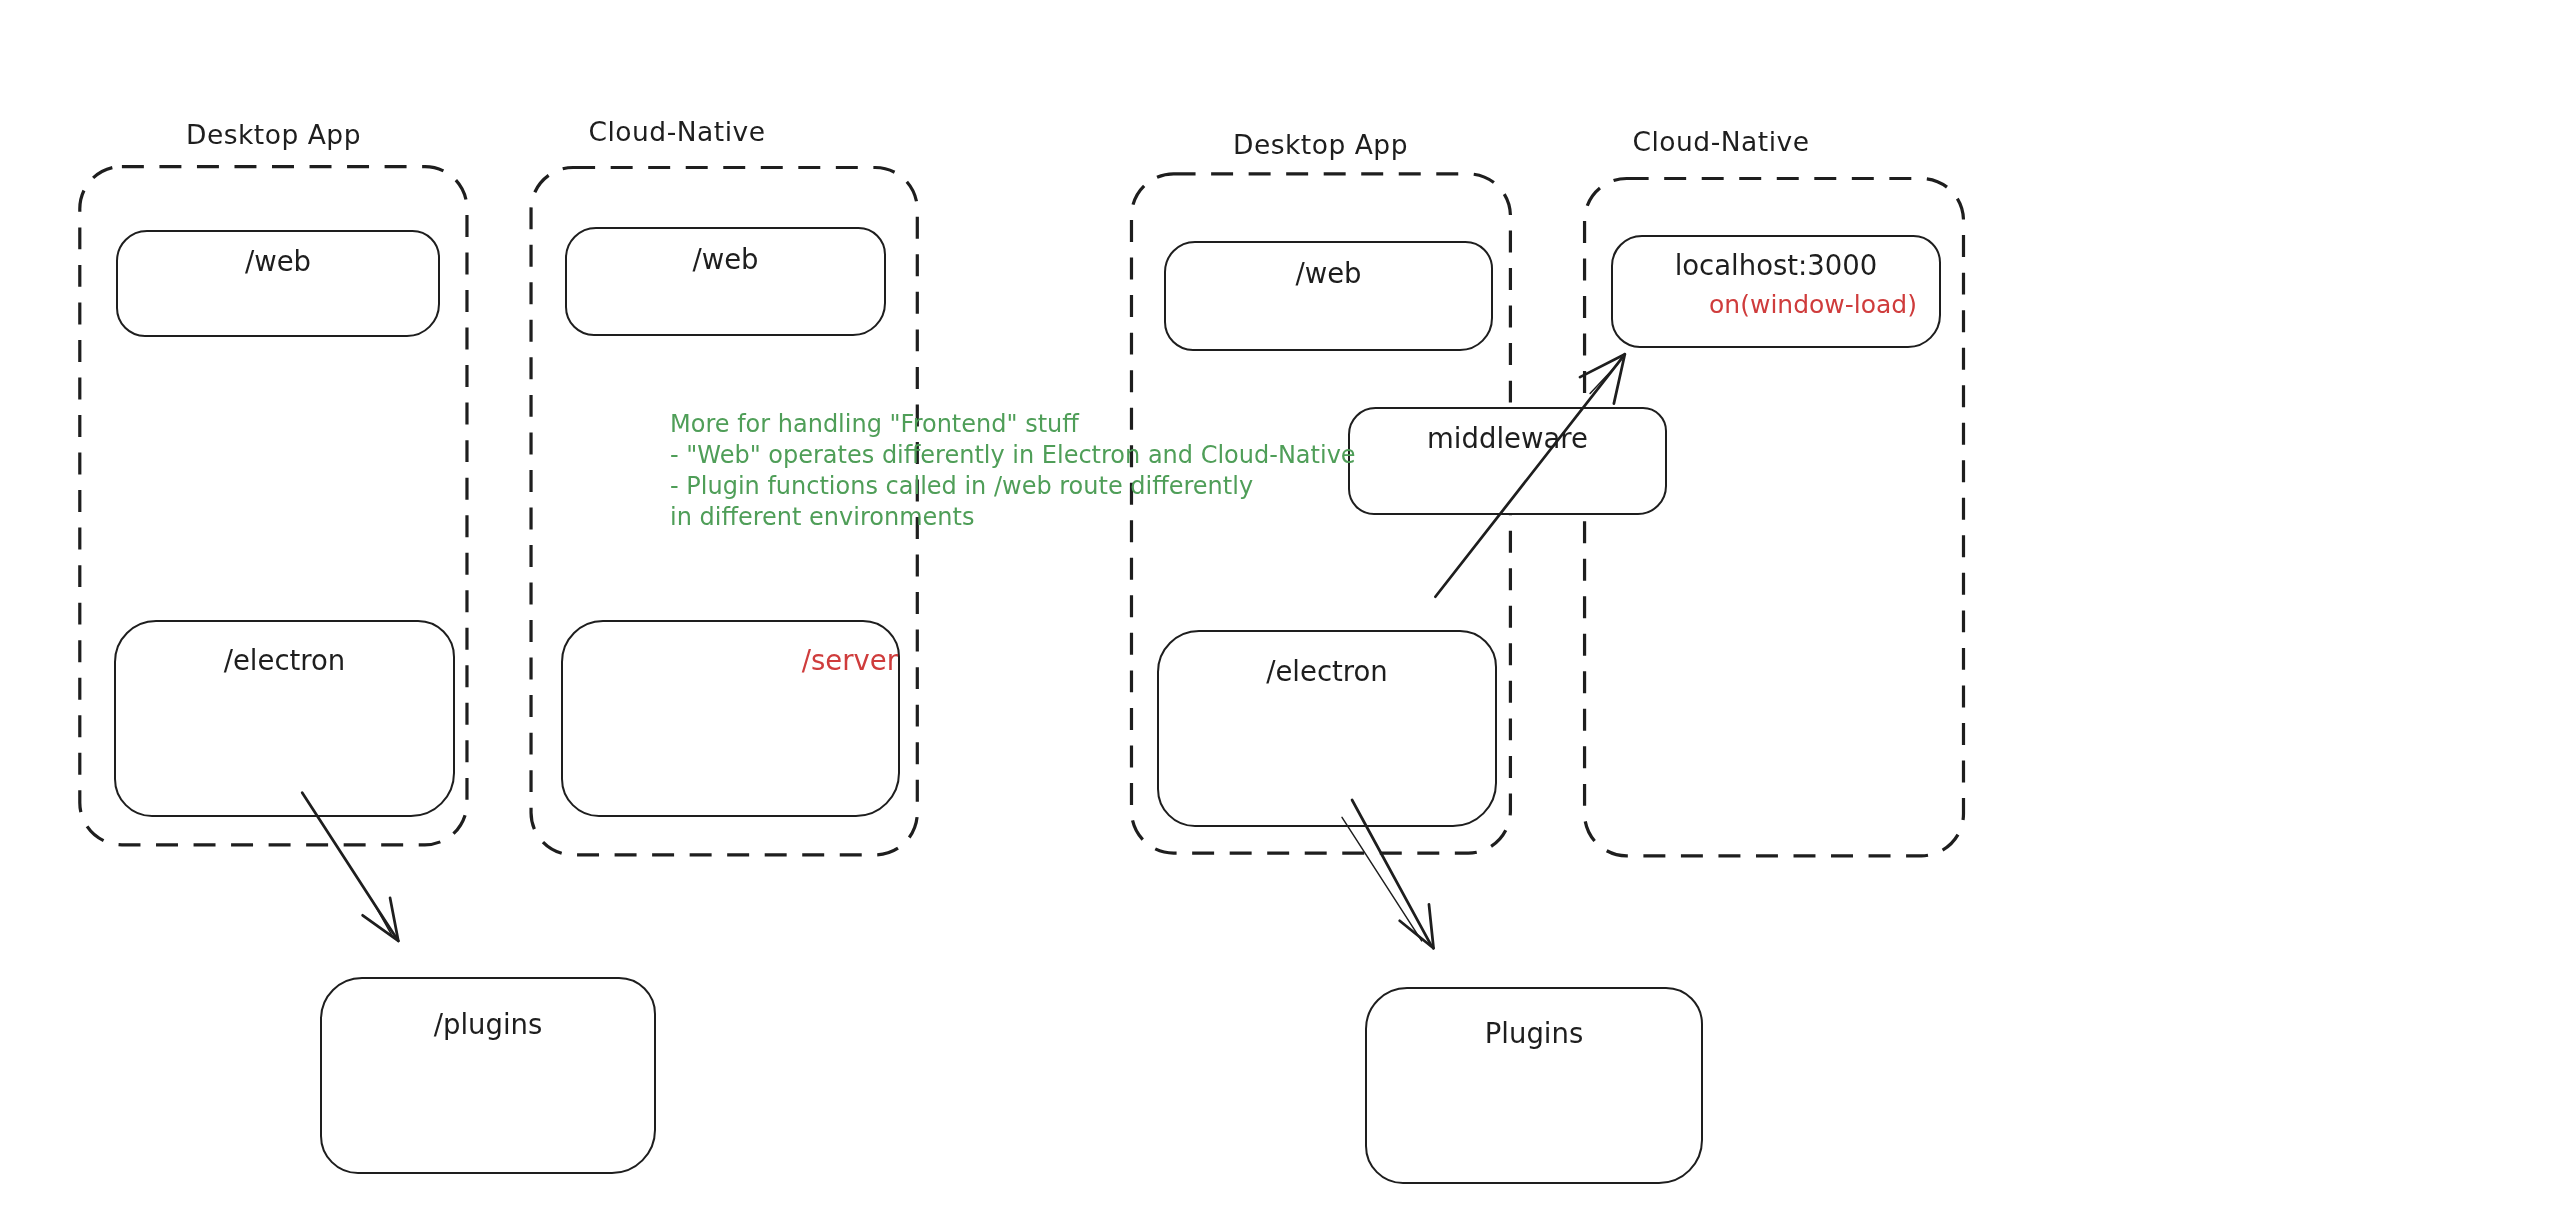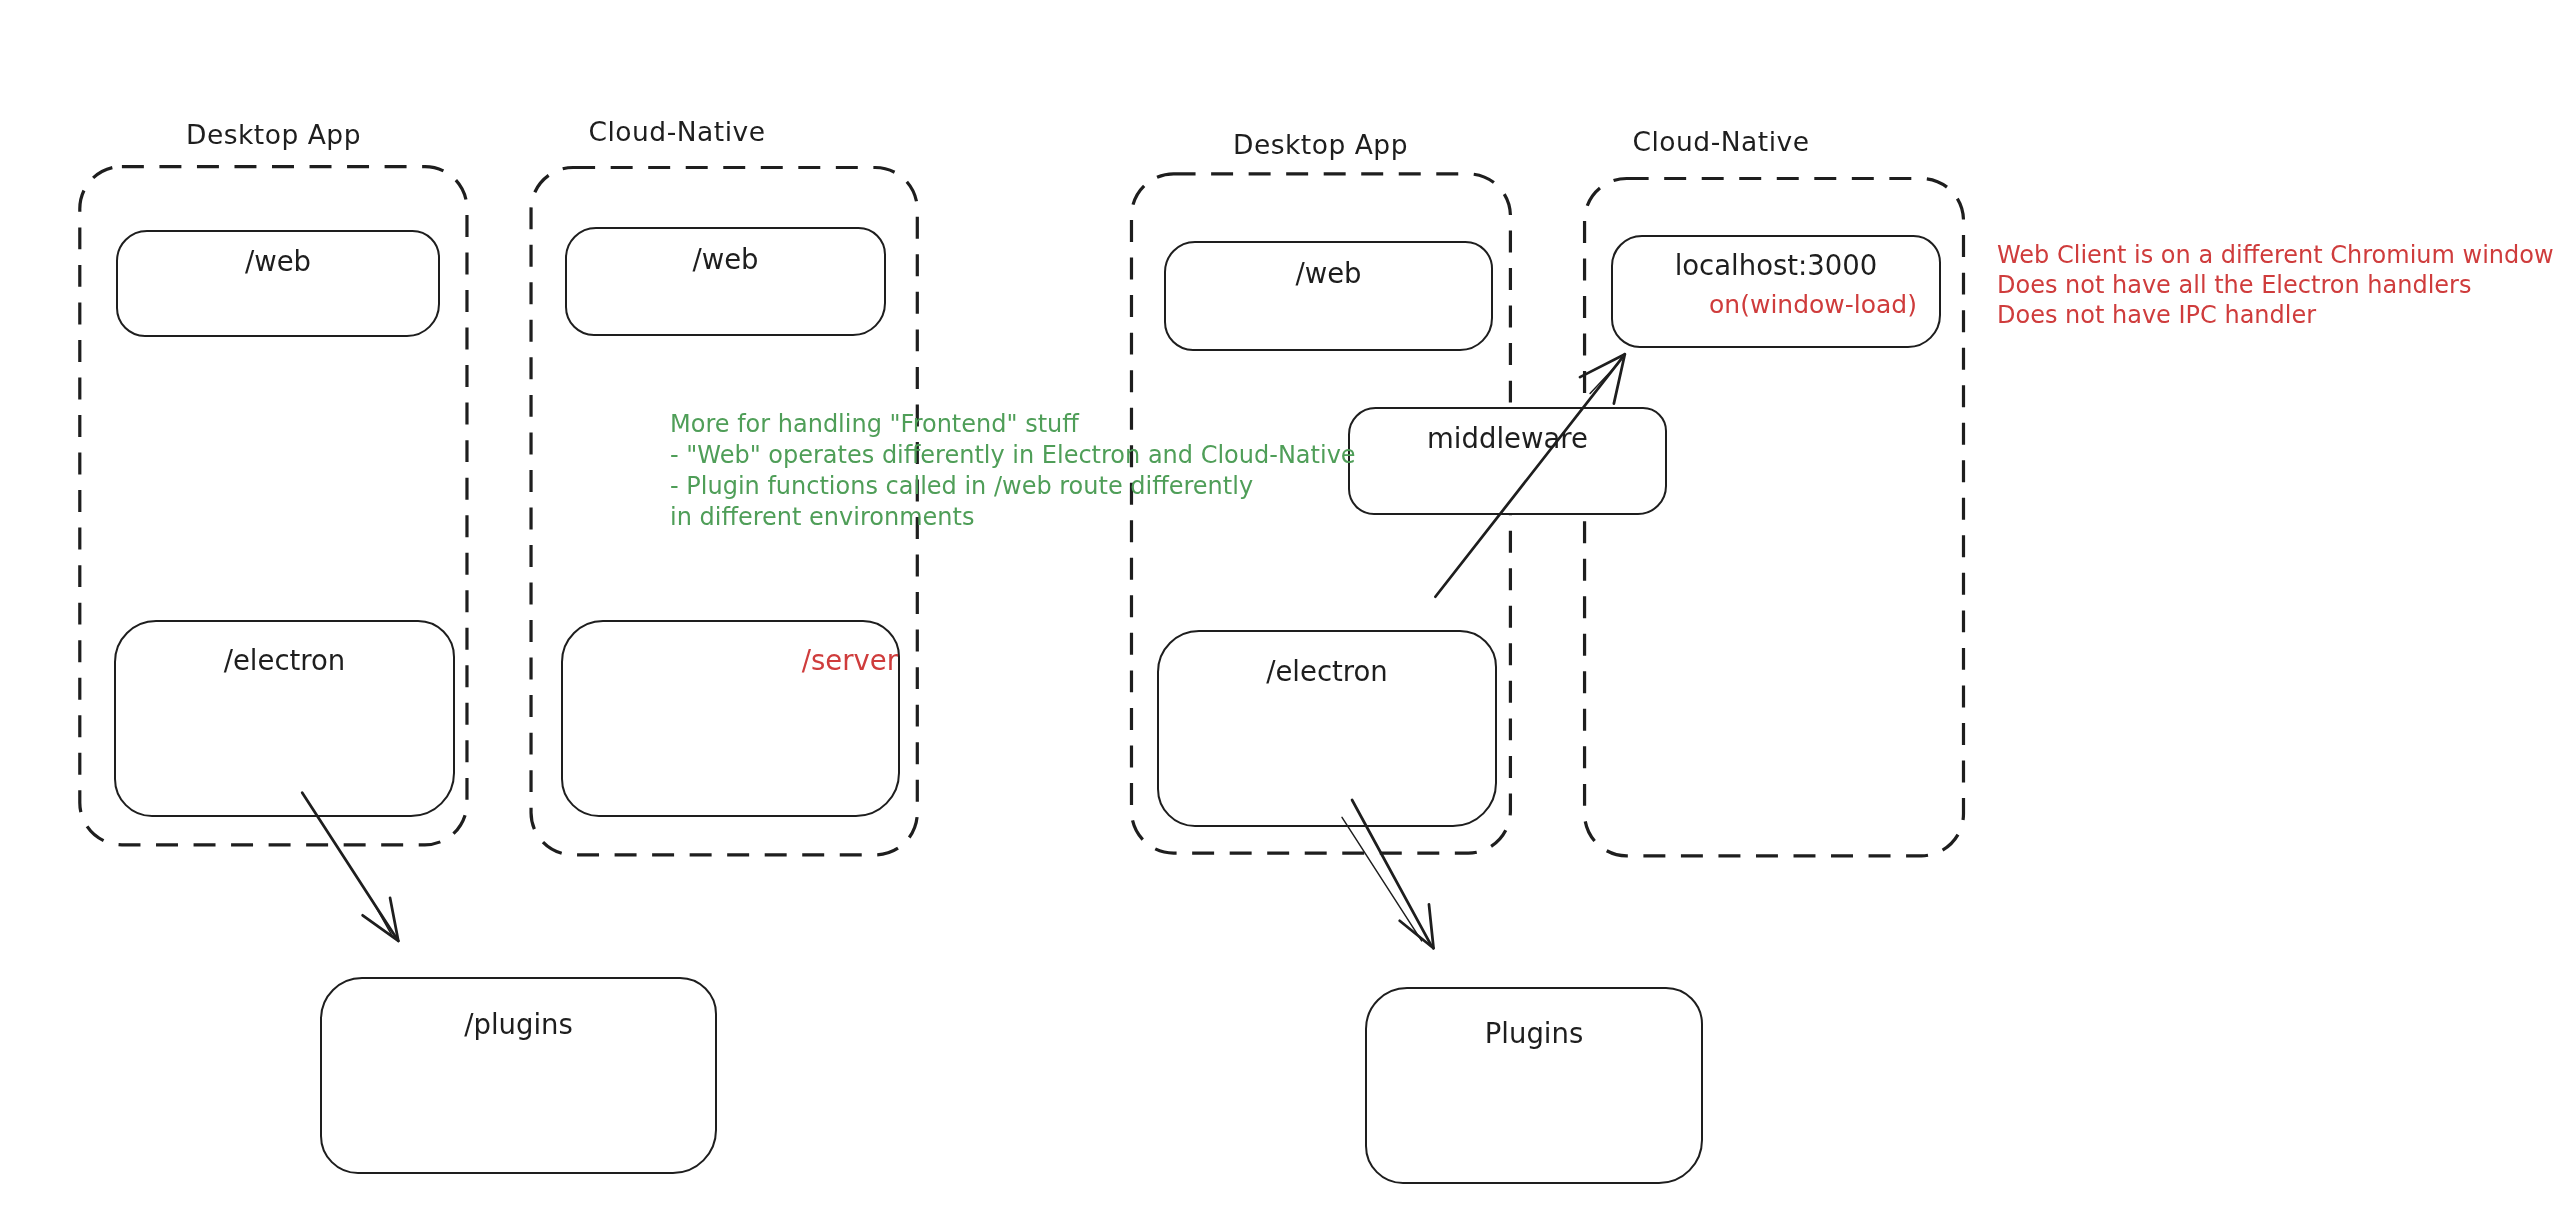--- a/index.html
+++ b/index.html
@@ -63,21 +63,21 @@
 
 
   <div class="node r-lg" style="left:114px;top:588px;width:341px;height:197px;padding-top:22px;">
     <span class="label">/electron</span>
   </div>
 
   <div class="node r-lg" style="left:561px;top:588px;width:339px;height:197px;padding-top:22px;">
     <span class="label red-label">/server</span>
   </div>
 
-  <div class="node r-lg" style="left:320px;top:945px;width:397px;height:197px;padding-top:29px;">
+  <div class="node r-lg" style="left:320px;top:945px;width:336px;height:197px;padding-top:29px;">
     <span class="label">/plugins</span>
   </div>
 
   <div class="node r-md" style="left:1164px;top:241px;width:329px;height:110px;padding-top:13.7px;">
     <span class="label">/web</span>
   </div>
 
   <div class="node r-md" style="left:1611px;top:235px;width:330px;height:113px;padding-top:12px;">
     <span class="label">localhost:3000</span>
     <span class="sub-label">on(window-load)</span>
@@ -95,25 +95,20 @@
     <span class="label">Plugins</span>
   </div>
 
   <div class="note note-green" style="left:670px;top:409px;">
     <div>More for handling "Frontend" stuff</div>
     <div>- "Web" operates differently in Electron and Cloud-Native</div>
     <div>- Plugin functions called in /web route differently</div>
     <div>in different environments</div>
   </div>
 
-  <div class="note note-red" style="left:1997px;top:240px;">
-    <div>Web Client is on a different Chromium window</div>
-    <div>Does not have all the Electron handlers</div>
-    <div>Does not have IPC handler</div>
-  </div>
 
   <svg class="layer overlay" viewBox="0 0 2814 1346" xmlns="http://www.w3.org/2000/svg" fill="none" stroke="#1e1e1e" stroke-width="3" stroke-linecap="round">
     <g>
       <line x1="330" y1="866" x2="433" y2="1025"></line>
       <line x1="435" y1="1028" x2="426" y2="981"></line>
       <line x1="435" y1="1028" x2="396" y2="1000"></line>
       <line x1="428" y1="1022" x2="406" y2="983" stroke-width="1.6"></line>
     </g>
     <g>
       <line x1="1477" y1="874" x2="1563" y2="1032"></line>

